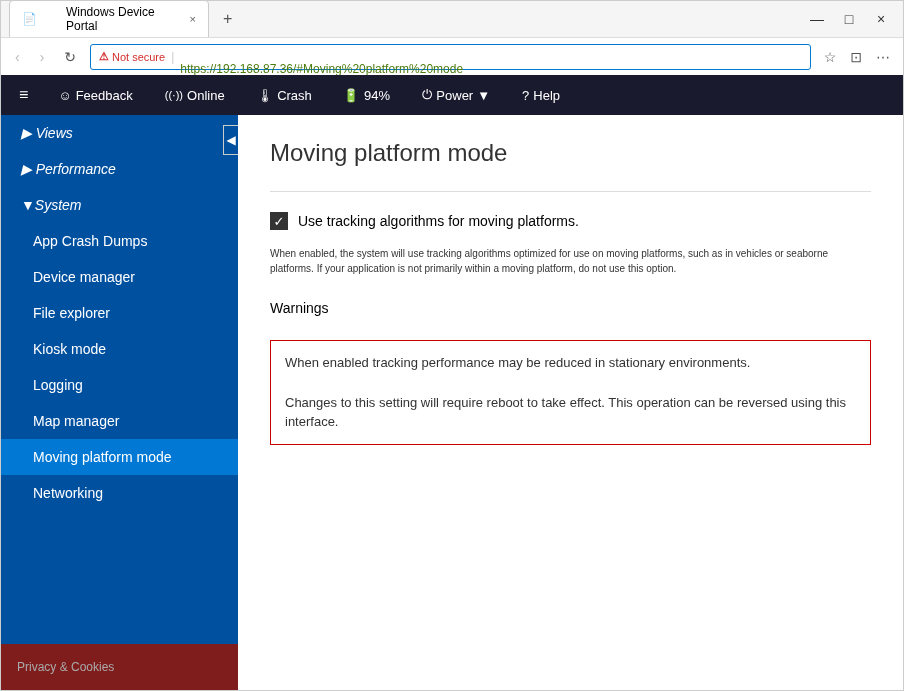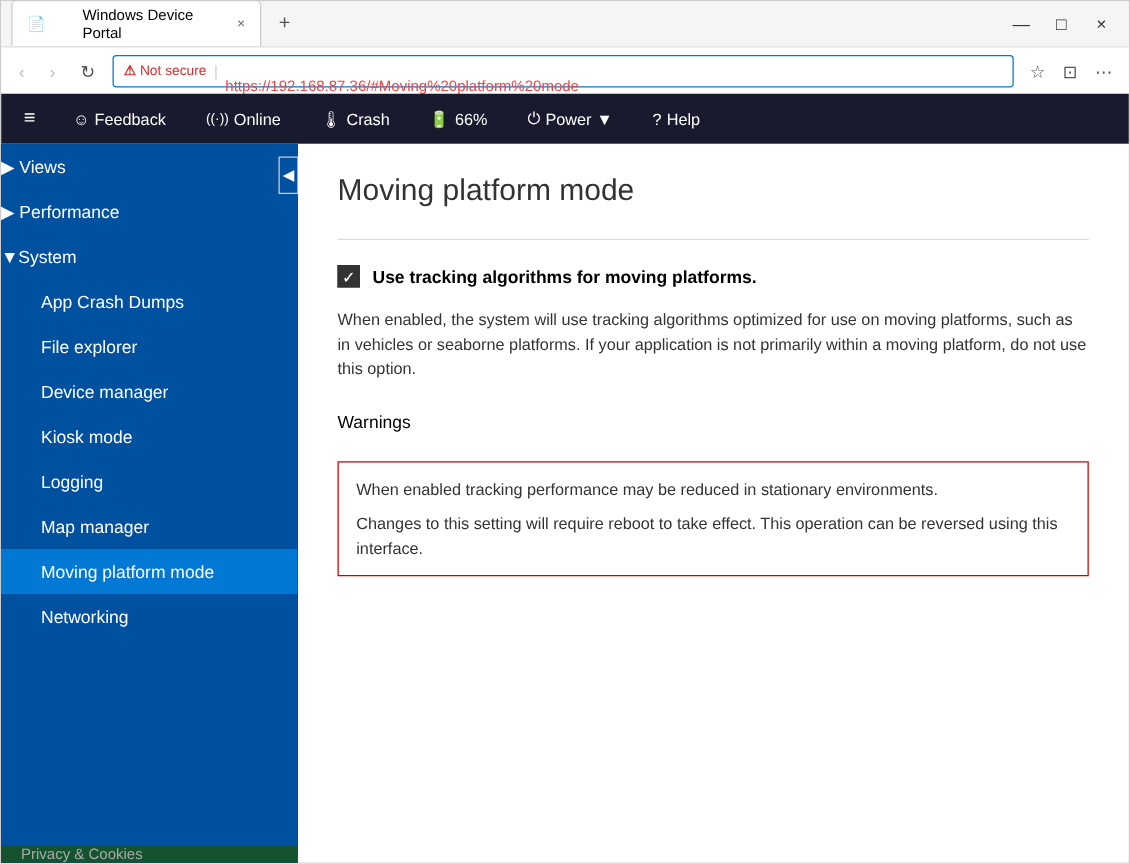--- a/index.html
+++ b/index.html
@@ -14,58 +14,58 @@
     .tab-close { margin-left: 6px; cursor: pointer; color: #666; font-size: 11px; }
     .new-tab-btn { background: none; border: none; cursor: pointer; padding: 4px 8px; font-size: 16px; color: #555; }
     .window-controls { display: flex; gap: 4px; }
     .win-btn { width: 28px; height: 20px; border: none; background: none; cursor: pointer; font-size: 14px; color: #333; display: flex; align-items: center; justify-content: center; }
 
     .address-bar { background: white; border-top: 1px solid #ddd; padding: 4px 8px; height: 38px; display: flex; align-items: center; gap: 8px; }
     .nav-btn { background: none; border: none; cursor: pointer; padding: 4px 6px; color: #555; font-size: 14px; border-radius: 3px; }
     .nav-btn.disabled { color: #bbb; cursor: default; }
     .address-input { flex: 1; border: 1px solid #0078d4; border-radius: 3px; padding: 4px 8px; font-size: 12px; height: 26px; display: flex; align-items: center; gap: 6px; }
     .not-secure { color: #d32f2f; font-size: 11px; display: flex; align-items: center; gap: 3px; }
-    .url-text { color: #ef4444; font-size: 12px; margin-top: 24px; }
+    .url-text { color: #4d7c0f; font-size: 12px; margin-top: 24px; }
     .address-actions { display: flex; gap: 4px; }
     .addr-icon-btn { background: none; border: none; cursor: pointer; padding: 3px 5px; color: #555; font-size: 14px; border-radius: 3px; }
 
     
     .app-toolbar { background: #1a1a2e; color: white; height: 40px; display: flex; align-items: center; padding: 0 12px; gap: 16px; }
     .hamburger-btn { background: none; border: none; color: white; cursor: pointer; font-size: 16px; padding: 4px 6px; }
     .app-title { font-size: 13px; color: white; flex: 1; }
     .toolbar-item { display: flex; align-items: center; gap: 4px; color: white; font-size: 13px; cursor: pointer; padding: 4px 8px; border-radius: 3px; }
 
     
     .main-layout { display: flex; flex: 1; overflow: hidden; }
 
     
     .sidebar { width: 237px; background: #0050a0; color: white; display: flex; flex-direction: column; overflow-y: auto; flex-shrink: 0; position: relative; }
     .sidebar-collapse-btn { position: absolute; top: 10px; right: -1px; background: #0050a0; border: 1px solid #ccc; width: 16px; height: 30px; cursor: pointer; display: flex; align-items: center; justify-content: center; color: white; font-size: 12px; z-index: 10; }
-    .sidebar-section-header { padding: 10px 0; cursor: pointer; font-size: 14px; display: flex; align-items: center; gap: 4px; }
+    .sidebar-section-header { padding: 10px 20px; cursor: pointer; font-size: 14px; display: flex; align-items: center; gap: 4px; font-style: italic; }
     .sidebar-sub-item { padding: 10px 16px 10px 32px; cursor: pointer; font-size: 14px; }
     .sidebar-sub-item.active { background: #0078d4; }
-    .privacy-bar { background: #14532d; color: #aaa; padding: 0 16px; font-size: 12px; cursor: pointer; }
+    .privacy-bar { background: #7f1d1d; color: #aaa; padding: 16px 16px; font-size: 12px; cursor: pointer; }
 
     
     .content-area { flex: 1; background: white; overflow-y: auto; padding: 24px 32px; }
     .page-title { font-size: 24px; font-weight: 300; color: #333; margin-bottom: 24px; }
     .section-divider { border: none; border-top: 1px solid #ddd; margin: 20px 0; }
 
     .checkbox-row { display: flex; align-items: center; gap: 10px; margin-bottom: 16px; }
     .checkbox-box { width: 18px; height: 18px; border: 2px solid #333; background: white; display: flex; align-items: center; justify-content: center; cursor: pointer; flex-shrink: 0; }
     .checkbox-box.checked { background: #333; }
     .checkmark { color: white; font-size: 13px; line-height: 1; }
-    .checkbox-label { font-weight: 700; font-size: 14px; }
+    .checkbox-label { font-weight: 400; font-size: 14px; }
 
-    .description-text { font-size: 13px; color: #333; line-height: 1.5; margin-bottom: 20px; max-width: 620px; }
+    .description-text { font-size: 10px; color: #333; line-height: 1.5; margin-bottom: 20px; max-width: 620px; }
 
     .warnings-section { margin-top: 24px; }
     .warnings-title { font-weight: 400; font-size: 14px; margin-bottom: 24px; }
     .warnings-box { border: 1px solid #cc0000; padding: 12px 14px; max-width: 620px; }
-    .warning-text { font-size: 13px; color: #333; line-height: 1.5; margin-bottom: 8px; }
+    .warning-text { font-size: 13px; color: #333; line-height: 1.5; margin-bottom: 20px; }
     .warning-text:last-child { margin-bottom: 0; }
   </style>
 </head>
 <body>
 
 <div class="browser-frame">
 
   <div class="title-bar">
     <div class="title-bar-left">
       <div class="tab">
@@ -110,21 +110,21 @@
     <div class="toolbar-item">
       <span style="font-size:11px;">((·))</span>
       <span>Online</span>
     </div>
     <div class="toolbar-item">
       <span>🌡</span>
       <span>Crash</span>
     </div>
     <div class="toolbar-item">
       <span>🔋</span>
-      <span>66%</span>
+      <span>94%</span>
     </div>
     <div class="toolbar-item">
       <span>⏻</span>
       <span>Power</span>
       <span>▼</span>
     </div>
     <div class="toolbar-item">
       <span>?</span>
       <span>Help</span>
     </div>
@@ -132,22 +132,22 @@
 
   <div class="main-layout">
 
     <div class="sidebar">
       <div class="sidebar-collapse-btn">◀</div>
       <div class="sidebar-section-header">▶ Views</div>
       <div class="sidebar-section-header">▶ Performance</div>
       <div class="sidebar-section-header">▼System</div>
 
       <div class="sidebar-sub-item">App Crash Dumps</div>
+      <div class="sidebar-sub-item">Device manager</div>
       <div class="sidebar-sub-item">File explorer</div>
-      <div class="sidebar-sub-item">Device manager</div>
       <div class="sidebar-sub-item">Kiosk mode</div>
       <div class="sidebar-sub-item">Logging</div>
       <div class="sidebar-sub-item">Map manager</div>
       <div class="sidebar-sub-item active">Moving platform mode</div>
       <div class="sidebar-sub-item">Networking</div>
 
       <div style="flex:1;"></div>
       <div class="privacy-bar">Privacy &amp; Cookies</div>
     </div>
 

